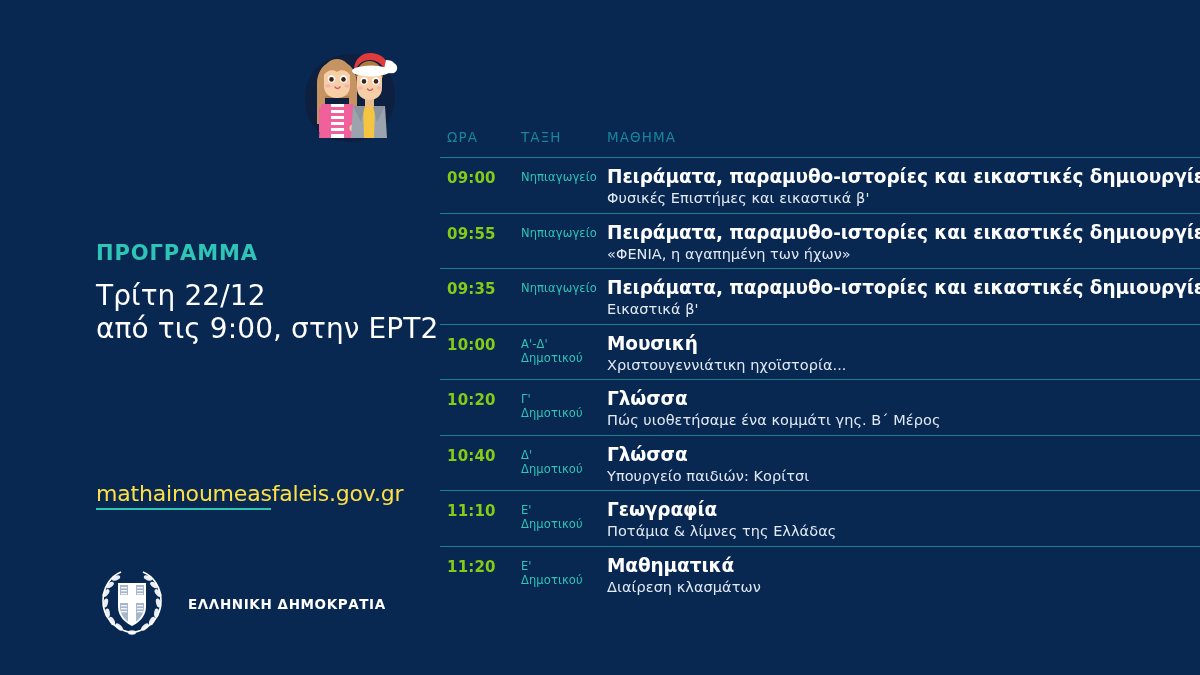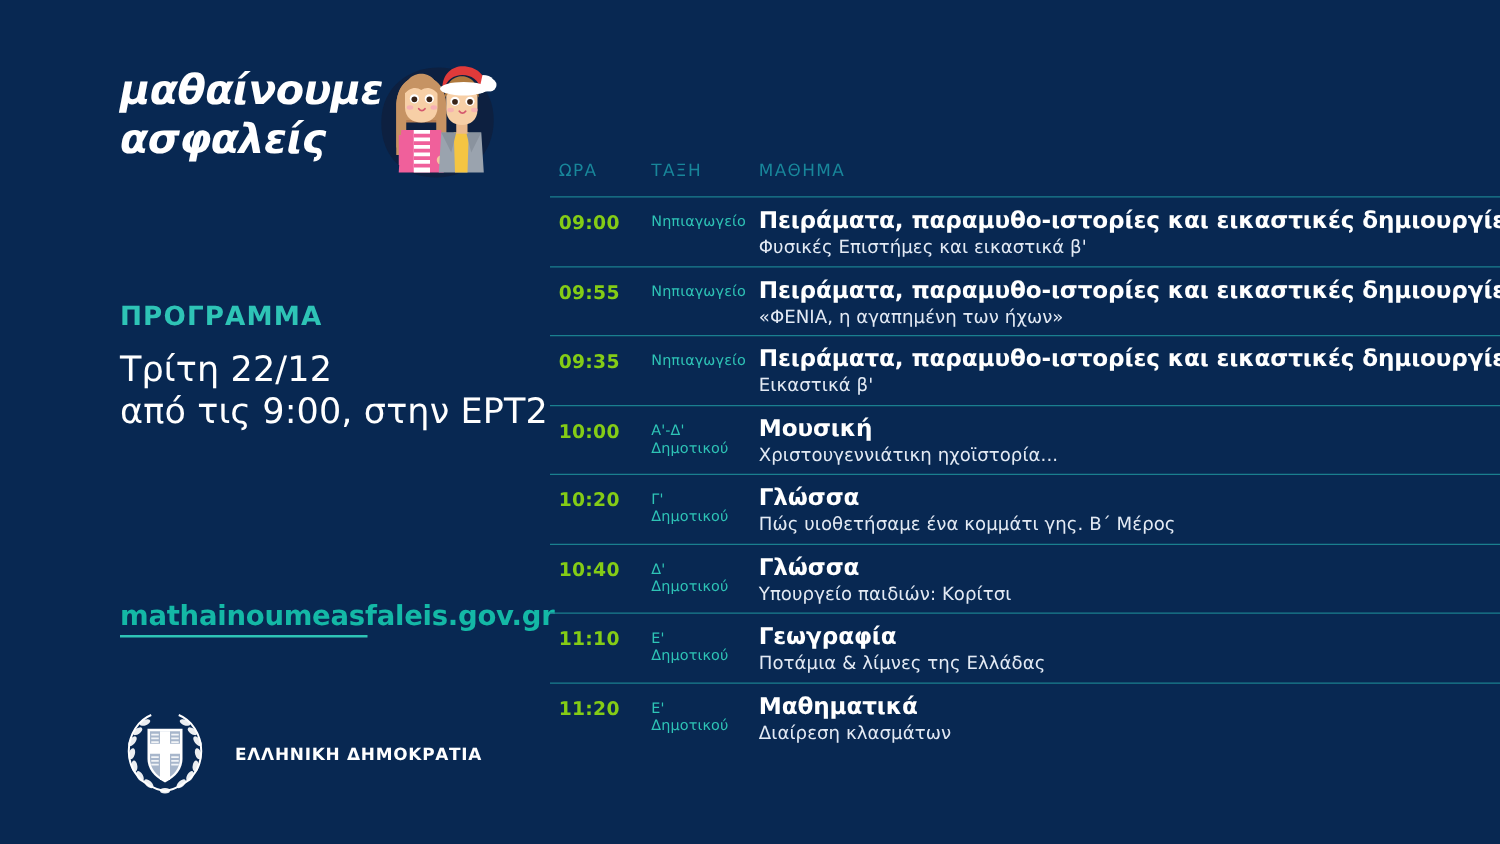--- a/index.html
+++ b/index.html
@@ -73,23 +73,23 @@
     letter-spacing:0.1px;
   }
   #programme-date span { display:block; white-space:nowrap; }
 
   
   #site-url-wrap {
     position:absolute;
     left:96px; top:481px;
   }
   #site-url {
-    color:#14b8a6;
+    color:#fde047;
     font-size:22px;
-    font-weight:bold;
+    font-weight:normal;
     letter-spacing:-0.2px;
     text-decoration:none;
     position:relative;
     white-space:nowrap;
   }
   #site-url::after {
     content:"";
     position:absolute;
     left:0; bottom:-4px;
     width:57%;
@@ -204,24 +204,20 @@
   }
 </style>
 </head>
 <body>
 
 <div id="page">
 
   <div id="left-panel">
 
     <div id="brand">
-      <div id="brand-words">
-        <span id="brand-line1">μαθαίνουμε</span>
-        <span id="brand-line2">ασφαλείς</span>
-      </div>
 
       <svg id="brand-kids" viewBox="0 0 115 108">
 
         <path d="M14 52 C14 22 38 8 60 8 C85 8 104 24 104 50 C104 76 86 96 58 96 C32 96 14 80 14 52 Z" fill="#0d2040"></path>
 
         <path d="M26 40 C26 22 36 15 46 15 C56 15 66 22 66 40 L66 72 L61 72 L61 52 L31 52 L31 72 L26 72 Z" fill="#b88055"></path>
         <path d="M26 40 C26 22 36 15 46 15 C56 15 66 22 66 40 L66 78 L58 78 L58 50 L34 50 L34 78 L26 78 Z" fill="#c69363"></path>
 
         <path d="M30 58 L62 58 L64 92 L28 92 Z" fill="#f0609b"></path>
 

